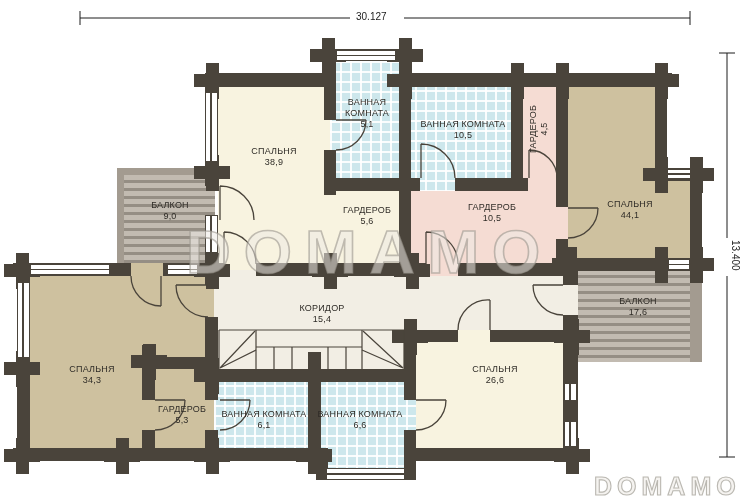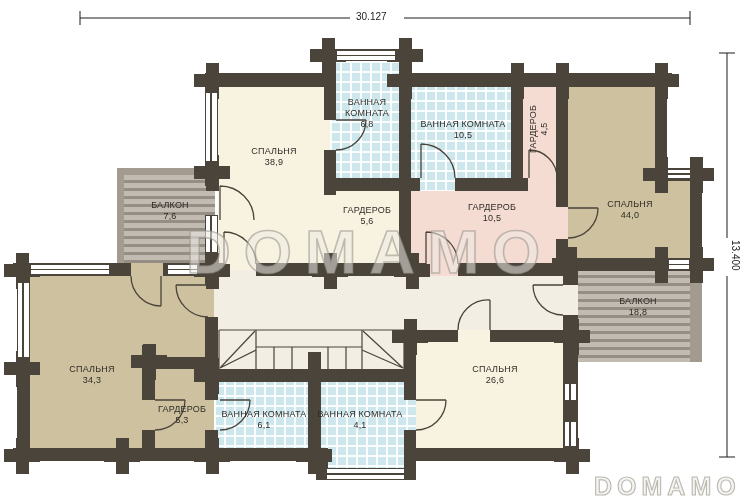--- a/index.html
+++ b/index.html
@@ -171,66 +171,70 @@
 
   <div class="dimlbl" style="left:353px;top:11px;">30.127</div>
   <div class="dimlbl rot" style="left:741px;top:237px;">13.400</div>
 
   <div class="lbl" style="left:234px;top:146px;width:80px;">
     <span>СПАЛЬНЯ</span>
       <span>38,9</span>
   </div>
   <div class="lbl" style="left:339px;top:97px;width:56px;">
     <span>ВАННАЯ КОМНАТА</span>
-      <span>6,8</span>
+      <span>5,1</span>
   </div>
   <div class="lbl" style="left:413px;top:119px;width:100px;">
     <span>ВАННАЯ КОМНАТА</span>
       <span>10,5</span>
   </div>
   <div class="lbl rot" style="left:512px;top:118px;width:54px;">
     <span>ГАРДЕРОБ</span>
       <span>4,5</span>
   </div>
   <div class="lbl" style="left:590px;top:199px;width:80px;">
     <span>СПАЛЬНЯ</span>
-      <span>44,0</span>
+      <span>44,1</span>
   </div>
   <div class="lbl" style="left:327px;top:205px;width:80px;">
     <span>ГАРДЕРОБ</span>
       <span>5,6</span>
   </div>
   <div class="lbl" style="left:452px;top:202px;width:80px;">
     <span>ГАРДЕРОБ</span>
       <span>10,5</span>
   </div>
   <div class="lbl" style="left:130px;top:200px;width:80px;">
     <span>БАЛКОН</span>
-      <span>7,6</span>
+      <span>9,0</span>
+  </div>
+  <div class="lbl" style="left:282px;top:303px;width:80px;">
+    <span>КОРИДОР</span>
+      <span>15,4</span>
   </div>
   <div class="lbl" style="left:52px;top:364px;width:80px;">
     <span>СПАЛЬНЯ</span>
       <span>34,3</span>
   </div>
   <div class="lbl" style="left:142px;top:404px;width:80px;">
     <span>ГАРДЕРОБ</span>
       <span>5,3</span>
   </div>
   <div class="lbl" style="left:214px;top:409px;width:100px;">
     <span>ВАННАЯ КОМНАТА</span>
       <span>6,1</span>
   </div>
   <div class="lbl" style="left:310px;top:409px;width:100px;">
     <span>ВАННАЯ КОМНАТА</span>
-      <span>4,1</span>
+      <span>6,6</span>
   </div>
   <div class="lbl" style="left:455px;top:364px;width:80px;">
     <span>СПАЛЬНЯ</span>
       <span>26,6</span>
   </div>
   <div class="lbl" style="left:598px;top:296px;width:80px;">
     <span>БАЛКОН</span>
-      <span>18,8</span>
+      <span>17,6</span>
   </div>
 
   <div class="wm center">DOMAMO</div>
   <div class="wm corner">DOMAMO</div>
 </div>
 
 </body></html>

